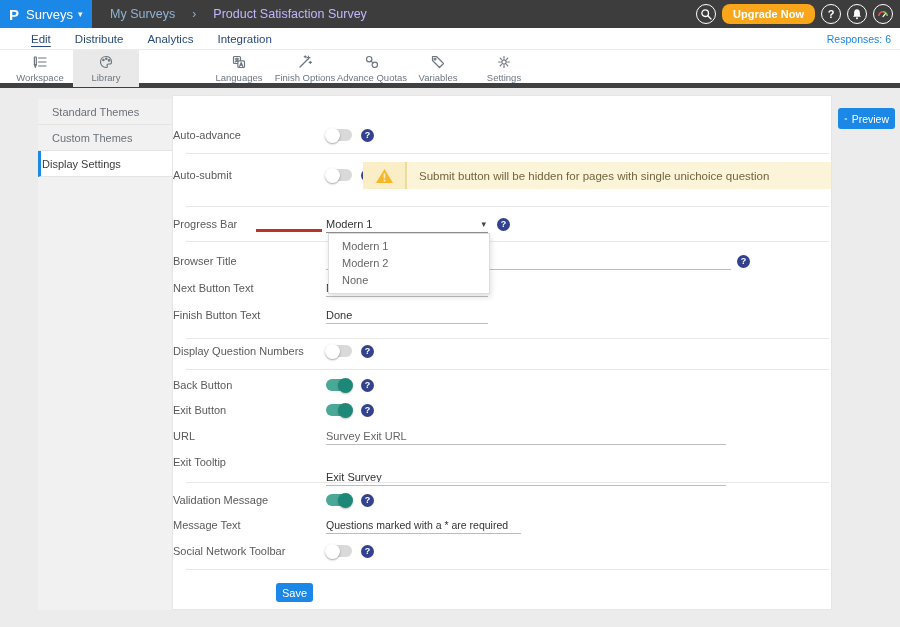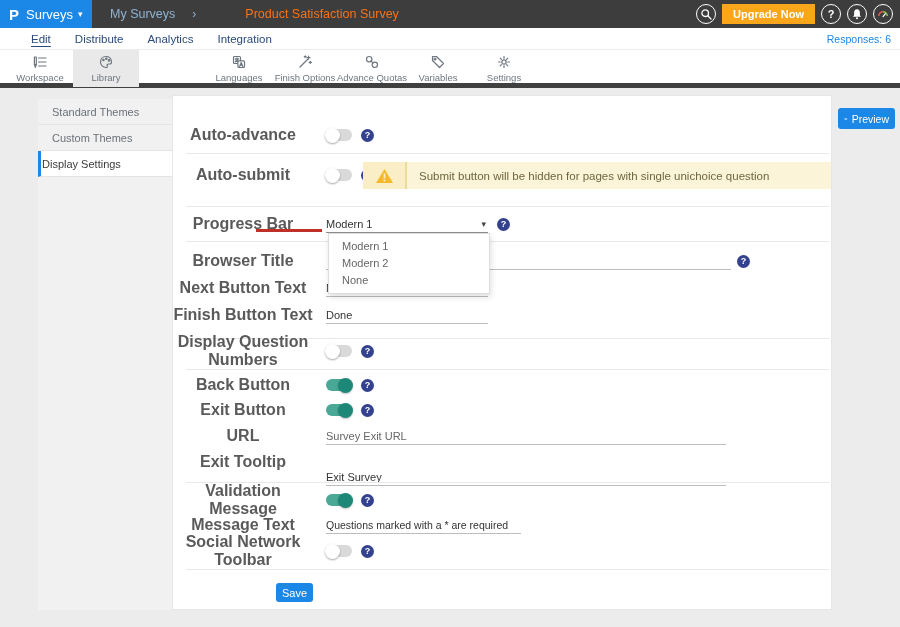--- a/index.html
+++ b/index.html
@@ -8,24 +8,24 @@
 
   
   .hdr{position:absolute;top:0;left:0;width:900px;height:28px;background:#3d3d3d;display:flex;align-items:center;}
   .logo-block{width:92px;height:28px;background:#1b87e6;display:flex;align-items:center;padding-left:9px;box-sizing:border-box;gap:7px;cursor:pointer;flex:none;}
   .logo{font-weight:bold;font-size:15px;color:#fff;}
   .product{color:#fff;font-size:13px;}
   .hcaret{color:#fff;font-size:9px;margin-left:-2px;}
   .crumbs{margin-left:18px;display:flex;align-items:center;gap:17px;font-size:12.5px;}
   .crumb-parent{color:#8fb3d4;cursor:pointer;}
   .crumb-sep{color:#8fb3d4;font-size:12px;}
-  .crumb-cur{color:#f97316;margin-left:32px;}
+  .crumb-cur{color:#c4b5fd;}
   .hright{margin-left:auto;display:flex;align-items:center;gap:6px;padding-right:7px;}
   .hicon{width:20px;height:20px;border:1.4px solid #fff;border-radius:50%;display:flex;align-items:center;justify-content:center;box-sizing:border-box;cursor:pointer;flex:none;color:#fff;font-size:11px;font-weight:bold;}
-  .upgrade{height:20px;border-radius:0;background:#f9a61a;color:#fff;font-size:11px;font-weight:bold;display:flex;align-items:center;padding:0 11px;border:none;cursor:pointer;font-family:"Liberation Sans",sans-serif;}
+  .upgrade{height:20px;border-radius:8px;background:#f9a61a;color:#fff;font-size:11px;font-weight:bold;display:flex;align-items:center;padding:0 11px;border:none;cursor:pointer;font-family:"Liberation Sans",sans-serif;}
 
   
   .nav{position:absolute;top:28px;left:0;width:900px;height:22px;background:#fff;display:flex;align-items:center;padding:0 9px;box-sizing:border-box;border-bottom:1px solid #ececec;}
   .nav-item{font-size:11.5px;color:#2a4a7b;margin-right:24px;cursor:pointer;}
   .nav-item.active{text-decoration:underline;text-underline-offset:3px;margin-left:22px;}
   .responses{margin-left:auto;color:#1b87e6;font-size:10.5px;}
 
   
   .tbar{position:absolute;top:50px;left:0;width:900px;height:38px;background:#fff;border-bottom:5px solid #404040;box-sizing:border-box;}
   .tab{position:absolute;top:0;width:66px;height:37px;display:flex;flex-direction:column;align-items:center;justify-content:center;gap:2px;cursor:pointer;}
@@ -40,21 +40,21 @@
 
   
   .sbar{position:absolute;left:38px;top:99px;width:134px;height:511px;background:#f1f1f1;}
   .sitem{height:26px;display:flex;align-items:center;padding-left:14px;font-size:11px;color:#6b7178;border-bottom:1px solid #e4e4e4;cursor:pointer;box-sizing:border-box;}
   .sitem.active{background:#fff;color:#3c3c3c;border-left:3px solid #1b87e6;padding-left:1px;}
 
   
   .panel{position:absolute;left:172px;top:95px;width:660px;height:515px;background:#fff;border:1px solid #e6e6e6;box-sizing:border-box;}
   .divider{position:absolute;left:13px;right:2px;border-top:1px solid #e8e8e8;height:0;}
   .frow{position:absolute;left:0;width:100%;height:18px;display:flex;align-items:center;}
-  .flabel{width:140px;text-align:center;font-size:16px;color:#5a5a5a;flex:none;font-weight:bold;}
+  .flabel{width:140px;text-align:left;font-size:11px;color:#5a5a5a;flex:none;}
   .fctl{margin-left:13px;display:flex;align-items:center;}
   .toggle{position:relative;width:26px;height:12px;border-radius:6px;background:#d9d9d9;flex:none;cursor:pointer;}
   .toggle::after{content:"";position:absolute;left:-1px;top:-1.5px;width:15px;height:15px;border-radius:50%;background:#fff;box-shadow:0 1px 2px rgba(0,0,0,.35);}
   .toggle.on{background:#4aa896;}
   .toggle.on::after{left:auto;right:-1px;background:#1e8878;box-shadow:0 1px 2px rgba(0,0,0,.25);}
   .q{width:13px;height:13px;border-radius:50%;background:#33418f;color:#fff;font-size:9px;font-weight:bold;display:flex;align-items:center;justify-content:center;margin-left:9px;flex:none;cursor:pointer;}
   .uline{border:none;border-bottom:1px solid #bdbdbd;font-size:11px;color:#333;background:transparent;height:16px;padding:0;font-family:"Liberation Sans",sans-serif;outline:none;}
   .uline::placeholder{color:#666;}
   .sel{width:162px;height:17px;border-bottom:1px solid #8f8f8f;display:flex;align-items:center;justify-content:space-between;font-size:11px;color:#333;cursor:pointer;}
   .scaret{font-size:9px;color:#444;margin-right:2px;}

